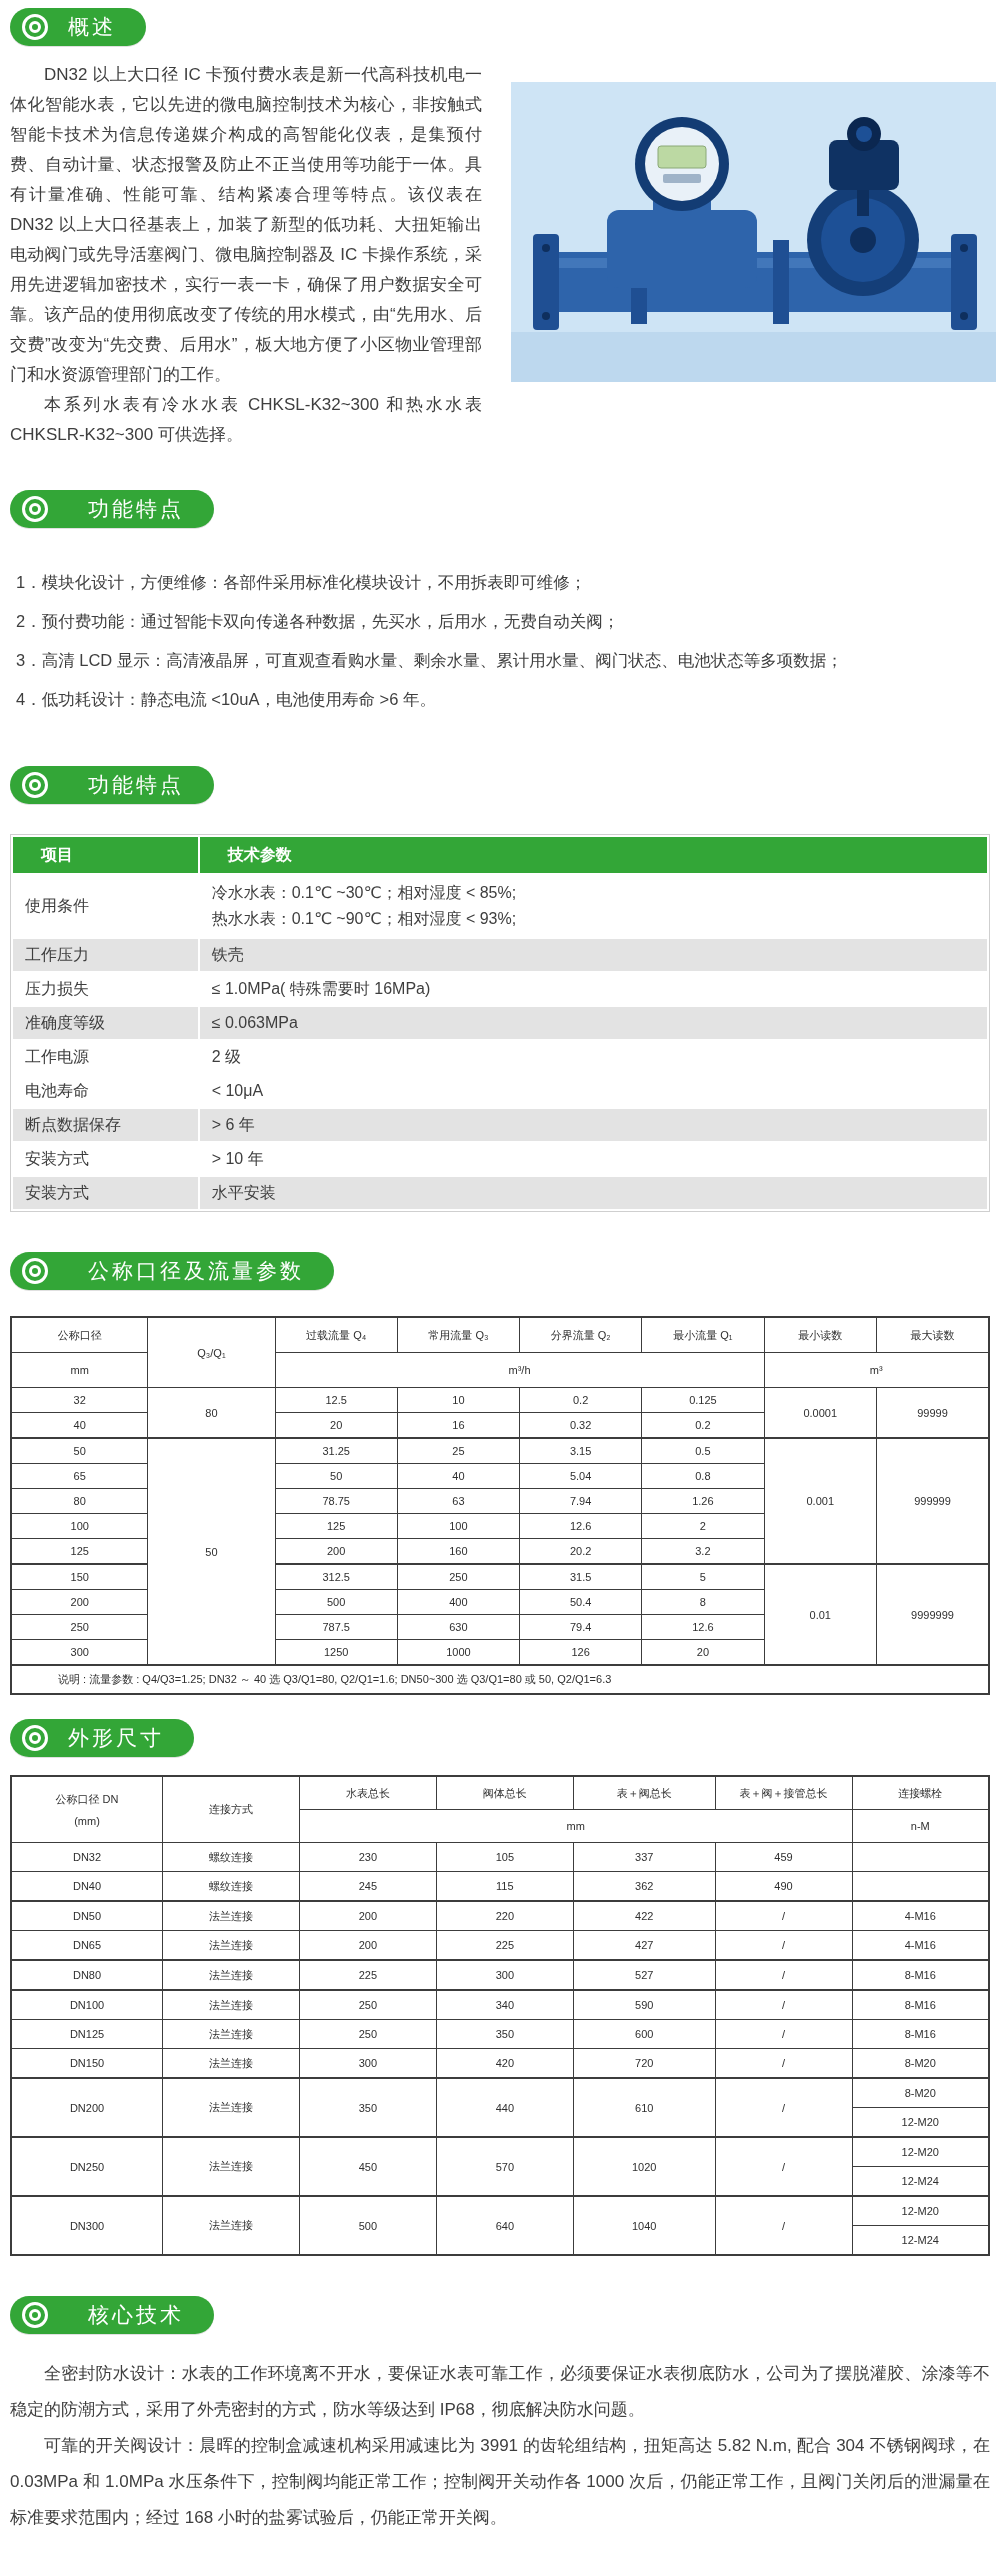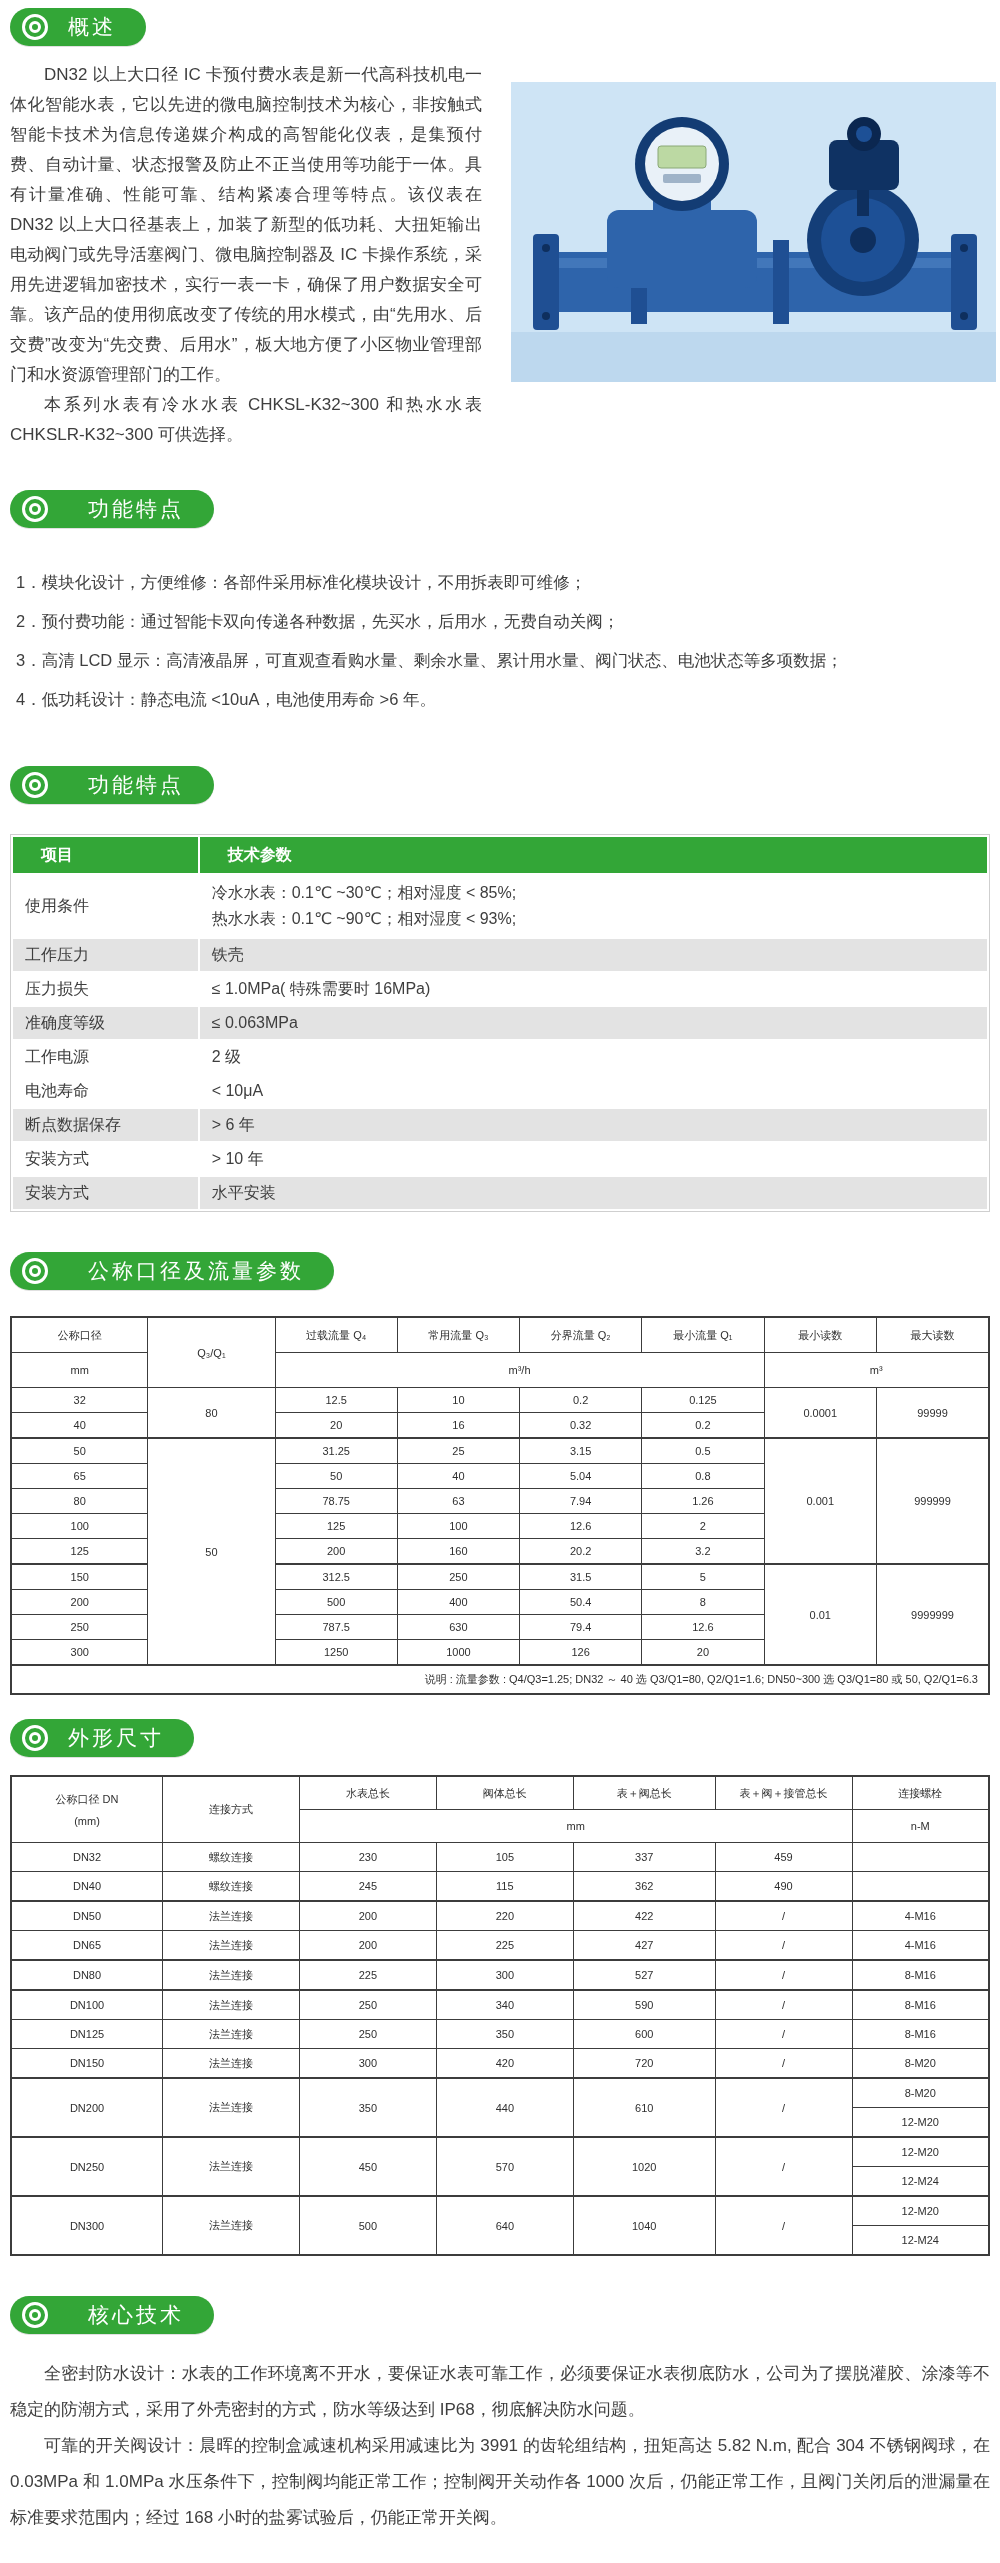--- a/index.html
+++ b/index.html
@@ -76,21 +76,21 @@
   }
   table.grid th,table.grid td{
     border:1px solid #3c3c3c;font-weight:normal;
     padding:2px 4px;
   }
   table.flow{margin-top:26px;}
   table.flow th{height:30px;}
   table.flow td{height:20px;}
   table.flow tr.t-thick td{border-top:2px solid #3c3c3c;}
   table.flow td.note{
-    text-align:right;padding:6px 10px 6px 46px;border-top:2px solid #3c3c3c;height:auto;
+    text-align:left;padding:6px 10px 6px 46px;border-top:2px solid #3c3c3c;height:auto;
   }
   table.dims{margin-top:18px;}
   table.dims th{height:28px;}
   table.dims td{height:24px;}
   table.dims tr.t-thick td{border-top:2px solid #3c3c3c;}
   .hdr-two-line div{line-height:22px;}
 
   
   .coretech{margin-top:22px;font-size:17px;line-height:36px;text-align:justify;}
   .coretech p{margin:0;text-indent:2em;}

